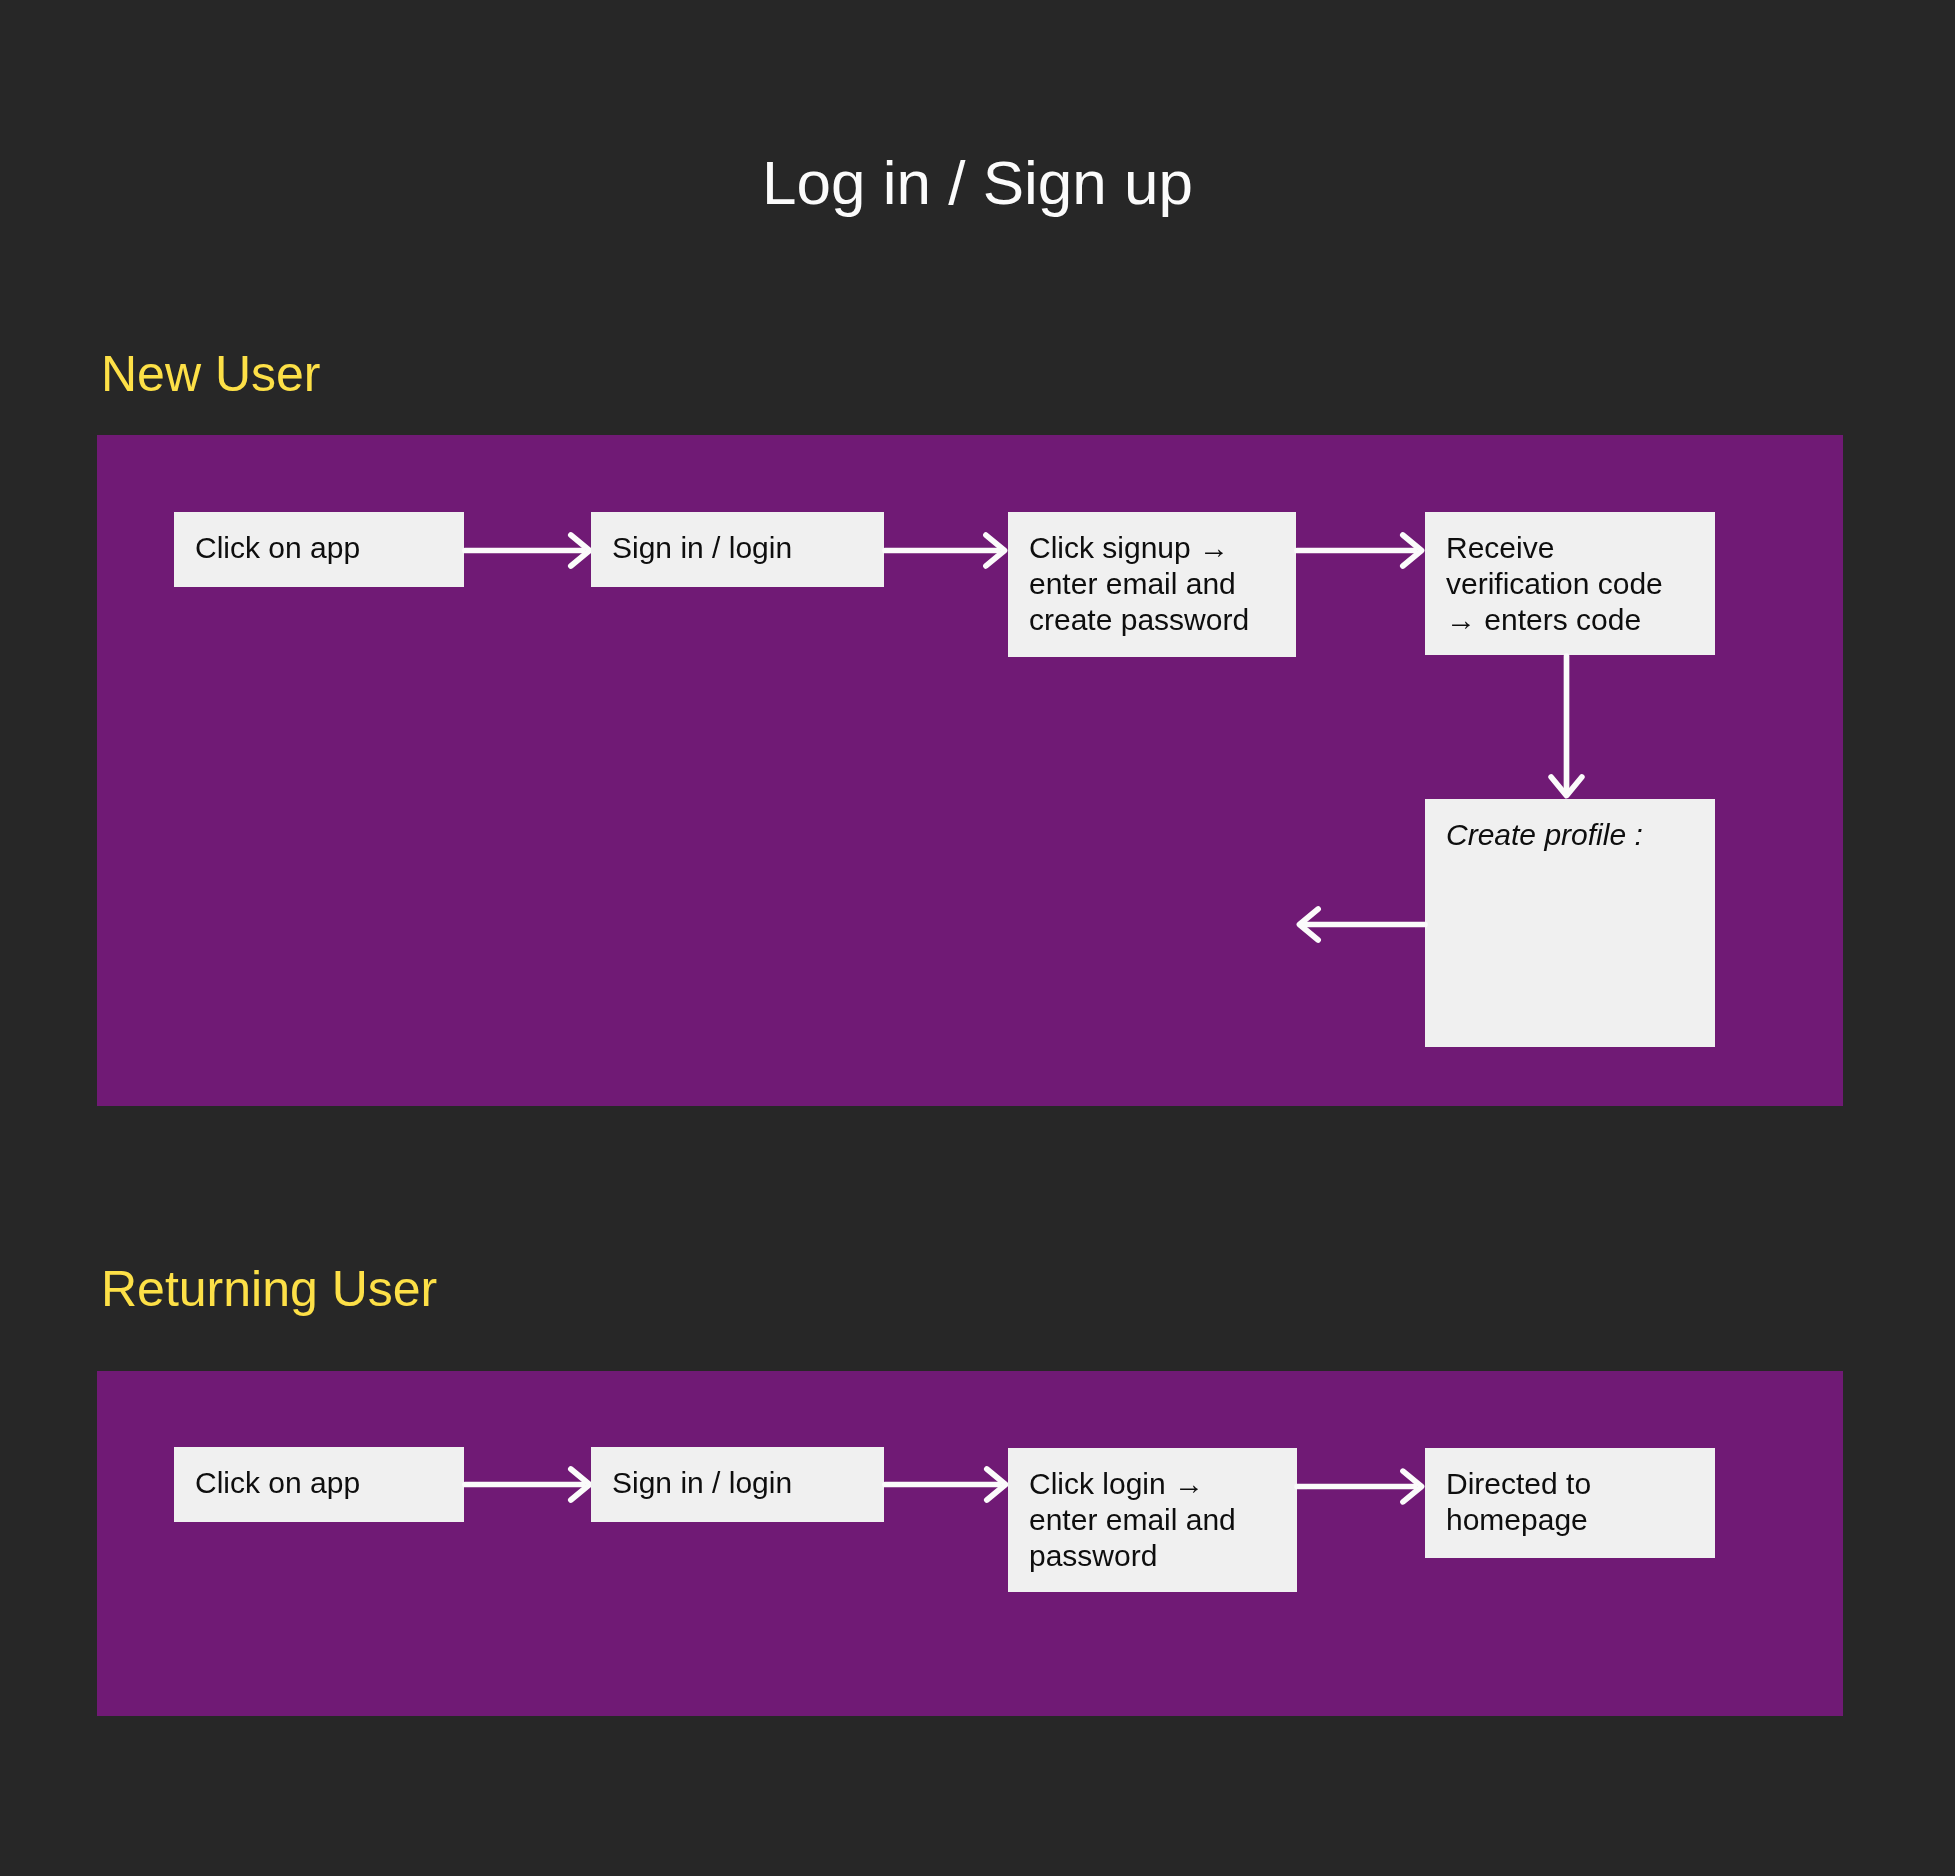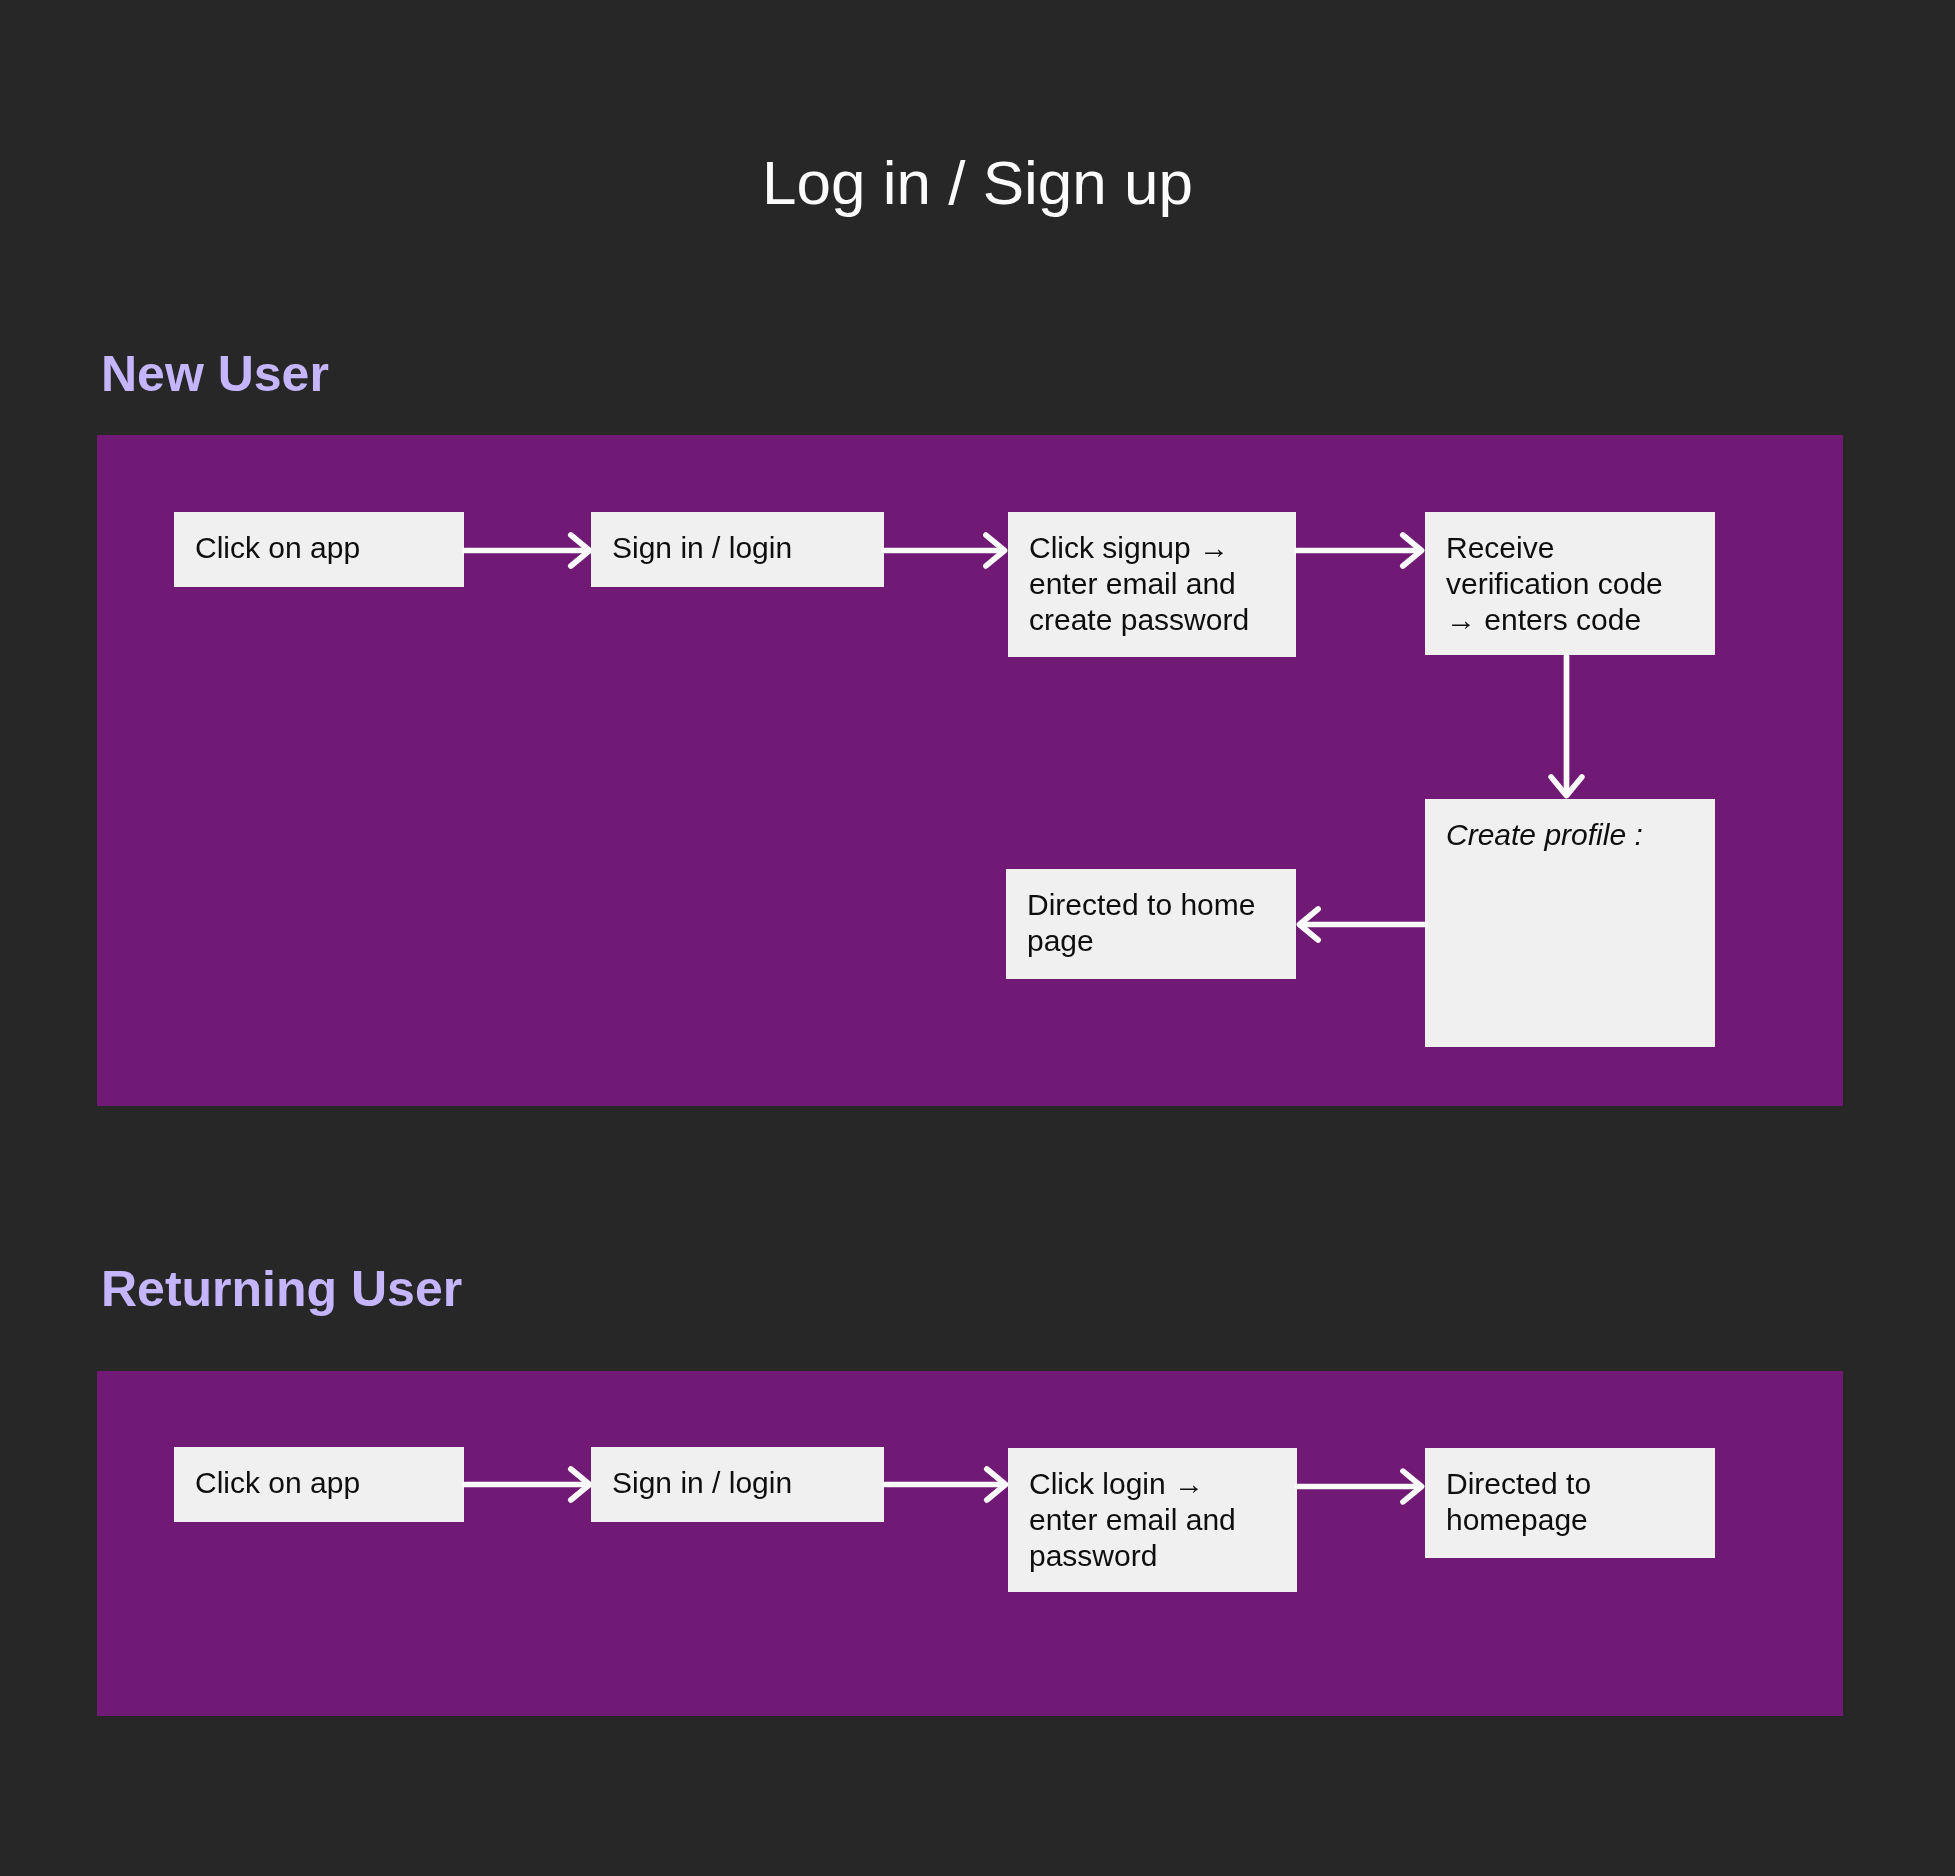--- a/index.html
+++ b/index.html
@@ -16,22 +16,22 @@
     left: 0; top: 146px; width: 100%;
     text-align: center;
     font-size: 62px;
     font-weight: 500;
     color: #fbfbfb;
     line-height: 1.2;
   }
   .section-heading {
     position: absolute;
     font-size: 50px;
-    font-weight: 700;
-    color: #c4b5fd;
+    font-weight: 400;
+    color: #fde047;
     line-height: 1.2;
   }
   #heading-new-user { left: 101px; top: 344px; }
   #heading-returning-user { left: 101px; top: 1259px; }
 
   .panel {
     position: absolute;
     left: 97px;
     width: 1746px;
     background: #701a75;
@@ -160,24 +160,20 @@
       <span class="line">Create profile :</span>
     </div>
 
     <div class="arrow" id="arrow-nu-left">
       <svg width="128" height="37" viewBox="0 0 315 90">
         <line x1="315" y1="45" x2="24" y2="45"></line>
         <polyline points="52,7 6,45 52,83"></polyline>
       </svg>
     </div>
 
-    <div class="flow-box" id="nu-box-home">
-      <span class="line">Directed to home</span>
-      <span class="line">page</span>
-    </div>
 
   </div>
 
   <div class="section-heading" id="heading-returning-user">Returning User</div>
 
   <div class="panel" id="panel-returning-user">
 
     <div class="flow-box" id="ru-box-click-app">
       <span class="line">Click on app</span>
     </div>

